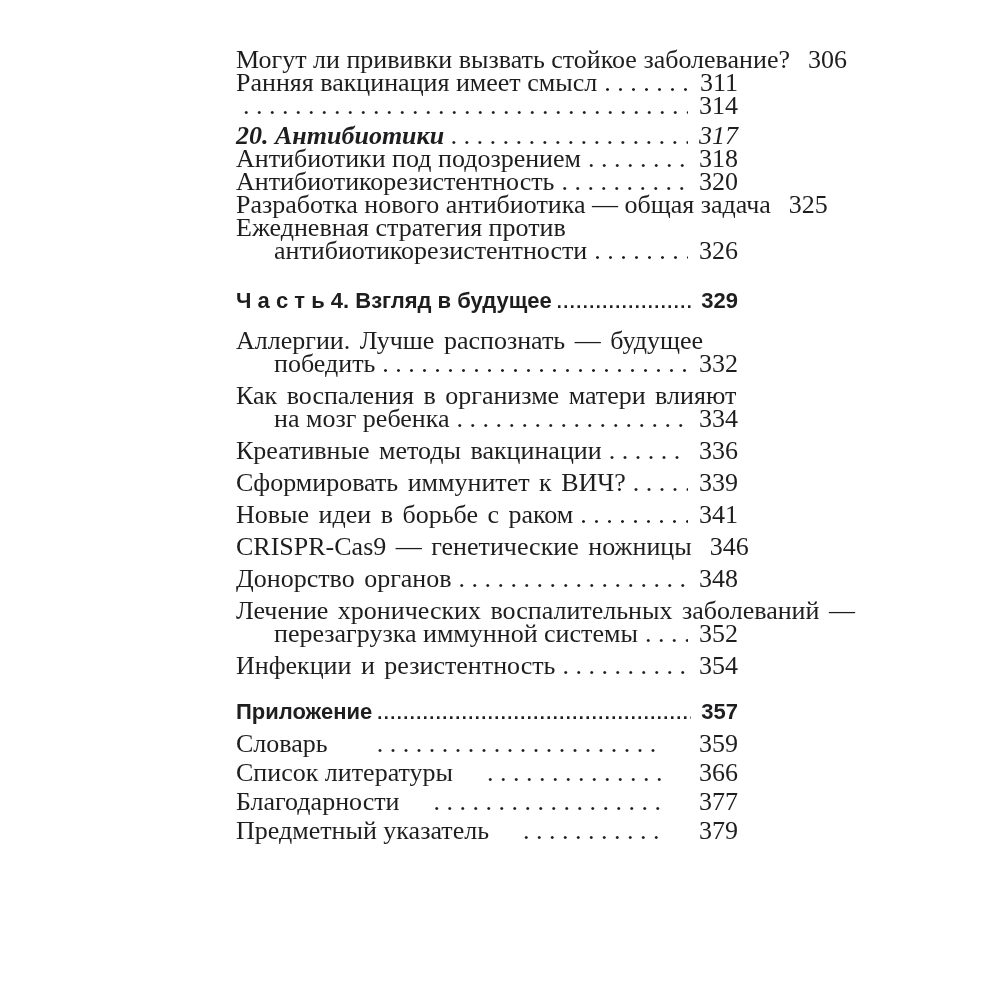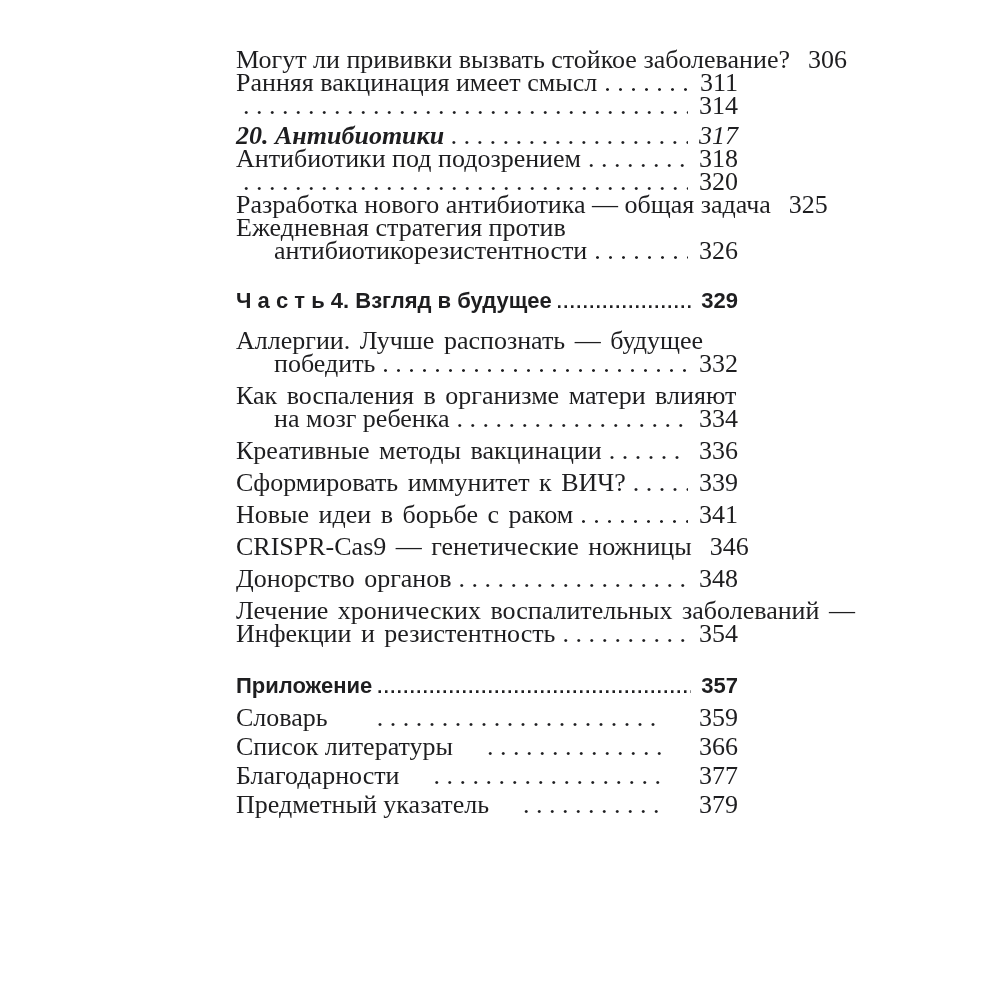--- a/index.html
+++ b/index.html
@@ -48,21 +48,21 @@
     font-size: 22px;
     line-height: 26px;
   }
   .part .leader { margin: 0 5px 0 5px; }
   .part .leader::after {
     content: "...........................................................................................................................................";
     letter-spacing: 1.5px;
     font-size: 18px;
   }
   .part-4 { margin-top: 26px; margin-bottom: 14px; }
-  .part-appendix { margin-top: 28px; margin-bottom: 3px; justify-content: center; }
+  .part-appendix { margin-top: 22px; margin-bottom: 3px; justify-content: center; }
 
   
   .ws .t { word-spacing: 3px; }
   .mb9 { margin-bottom: 9px; }
 
   
   .indent { padding-left: 38px; }
 
   
   .appx { line-height: 29px; gap: 27px; }
@@ -92,20 +92,21 @@
     <span class="t">20. Антибиотики</span>
     <span class="leader"></span>
     <span class="pn">317</span>
   </div>
   <div class="r">
     <span class="t">Антибиотики под подозрением</span>
     <span class="leader"></span>
     <span class="pn">318</span>
   </div>
   <div class="r">
+    <span class="t">Антибиотикорезистентность</span>
     <span class="leader"></span>
     <span class="pn">320</span>
   </div>
   <div class="r">
     <span class="t">Разработка нового антибиотика — общая задача</span>
     <span class="leader"></span>
     <span class="pn">325</span>
   </div>
   <div class="r">
     <span class="t">Ежедневная стратегия против</span>
@@ -161,20 +162,25 @@
     <span class="pn">346</span>
   </div>
   <div class="r ws mb9">
     <span class="t">Донорство органов</span>
     <span class="leader"></span>
     <span class="pn">348</span>
   </div>
 
   <div class="r ws">
     <span class="t">Лечение хронических воспалительных заболеваний —</span>
+  </div>
+  <div class="r indent mb9">
+    <span class="t">перезагрузка иммунной системы</span>
+    <span class="leader"></span>
+    <span class="pn">352</span>
   </div>
 
   <div class="r ws mb9">
     <span class="t">Инфекции и резистентность</span>
     <span class="leader"></span>
     <span class="pn">354</span>
   </div>
 
   <div class="r part part-appendix">
     <span class="t">Приложение</span>

